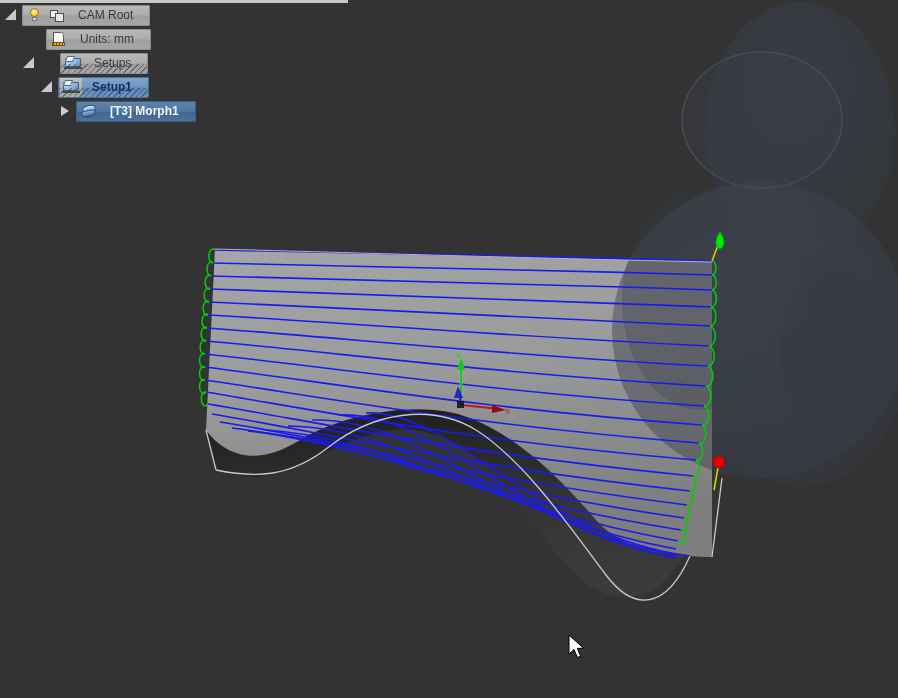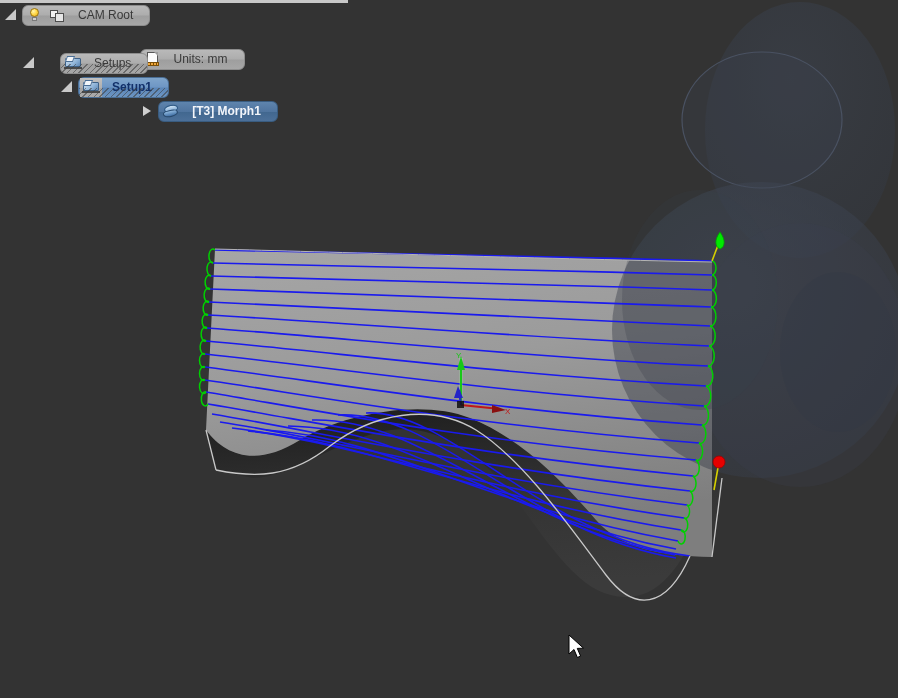--- a/index.html
+++ b/index.html
@@ -82,21 +82,21 @@
     border-left: 11px solid transparent;
     border-bottom: 11px solid #c9c9c9;
   }
 
   .node {
     display: flex;
     align-items: center;
     height: 21px;
     background: linear-gradient(to bottom, #b9b9b9 0%, #adadad 48%, #9e9e9e 52%, #a7a7a7 100%);
     border: 1px solid #8d8d8d;
-    border-radius: 6px;
+    border-radius: 1px;
     padding: 0 2px 0 1px;
     box-sizing: border-box;
     position: relative;
   }
   .node .icon {
     width: 22px;
     height: 19px;
     flex: 0 0 22px;
     position: relative;
   }
@@ -465,21 +465,21 @@
         </div>
         <div class="icon">
           <div class="ic comp-a"></div>
             <div class="ic comp-b"></div>
         </div>
         <div class="label">CAM Root</div>
       </div>
     </div>
 
 
-    <div class="tree-row" style="padding-left:24px;flex-direction:column;">
+    <div class="tree-row" style="padding-left:24px;">
       <div class="expander"></div>
       <div class="node">
         <div class="icon">
           <div class="ic doc-page"></div>
           <div class="ic doc-fold"></div>
           <div class="ic doc-ruler"></div>
           <div class="ic doc-ruler-ticks"></div>
         </div>
         <div class="label">Units: mm</div>
       </div>
@@ -490,33 +490,33 @@
       <div class="node hatched">
         <div class="icon">
           <div class="ic setup-body"></div>
           <div class="ic setup-wedge"></div>
           <div class="ic setup-base"></div>
         </div>
         <div class="label">Setups</div>
       </div>
     </div>
 
-    <div class="tree-row" style="padding-left:36px;margin-left:20px;">
+    <div class="tree-row" style="padding-left:36px;">
       <div class="expander expanded"></div>
       <div class="node selected split-icon hatched">
         <div class="icon">
           <div class="ic setup-body"></div>
           <div class="ic setup-wedge"></div>
           <div class="ic setup-base"></div>
         </div>
         <div class="label">Setup1</div>
       </div>
     </div>
 
-    <div class="tree-row" style="padding-left:54px;justify-content:center;">
+    <div class="tree-row" style="padding-left:54px;">
       <div class="expander collapsed"></div>
       <div class="node selected-dark">
         <div class="icon">
           <div class="ic tp-a"></div>
             <div class="ic tp-b"></div>
         </div>
         <div class="label">[T3] Morph1</div>
       </div>
     </div>
 

